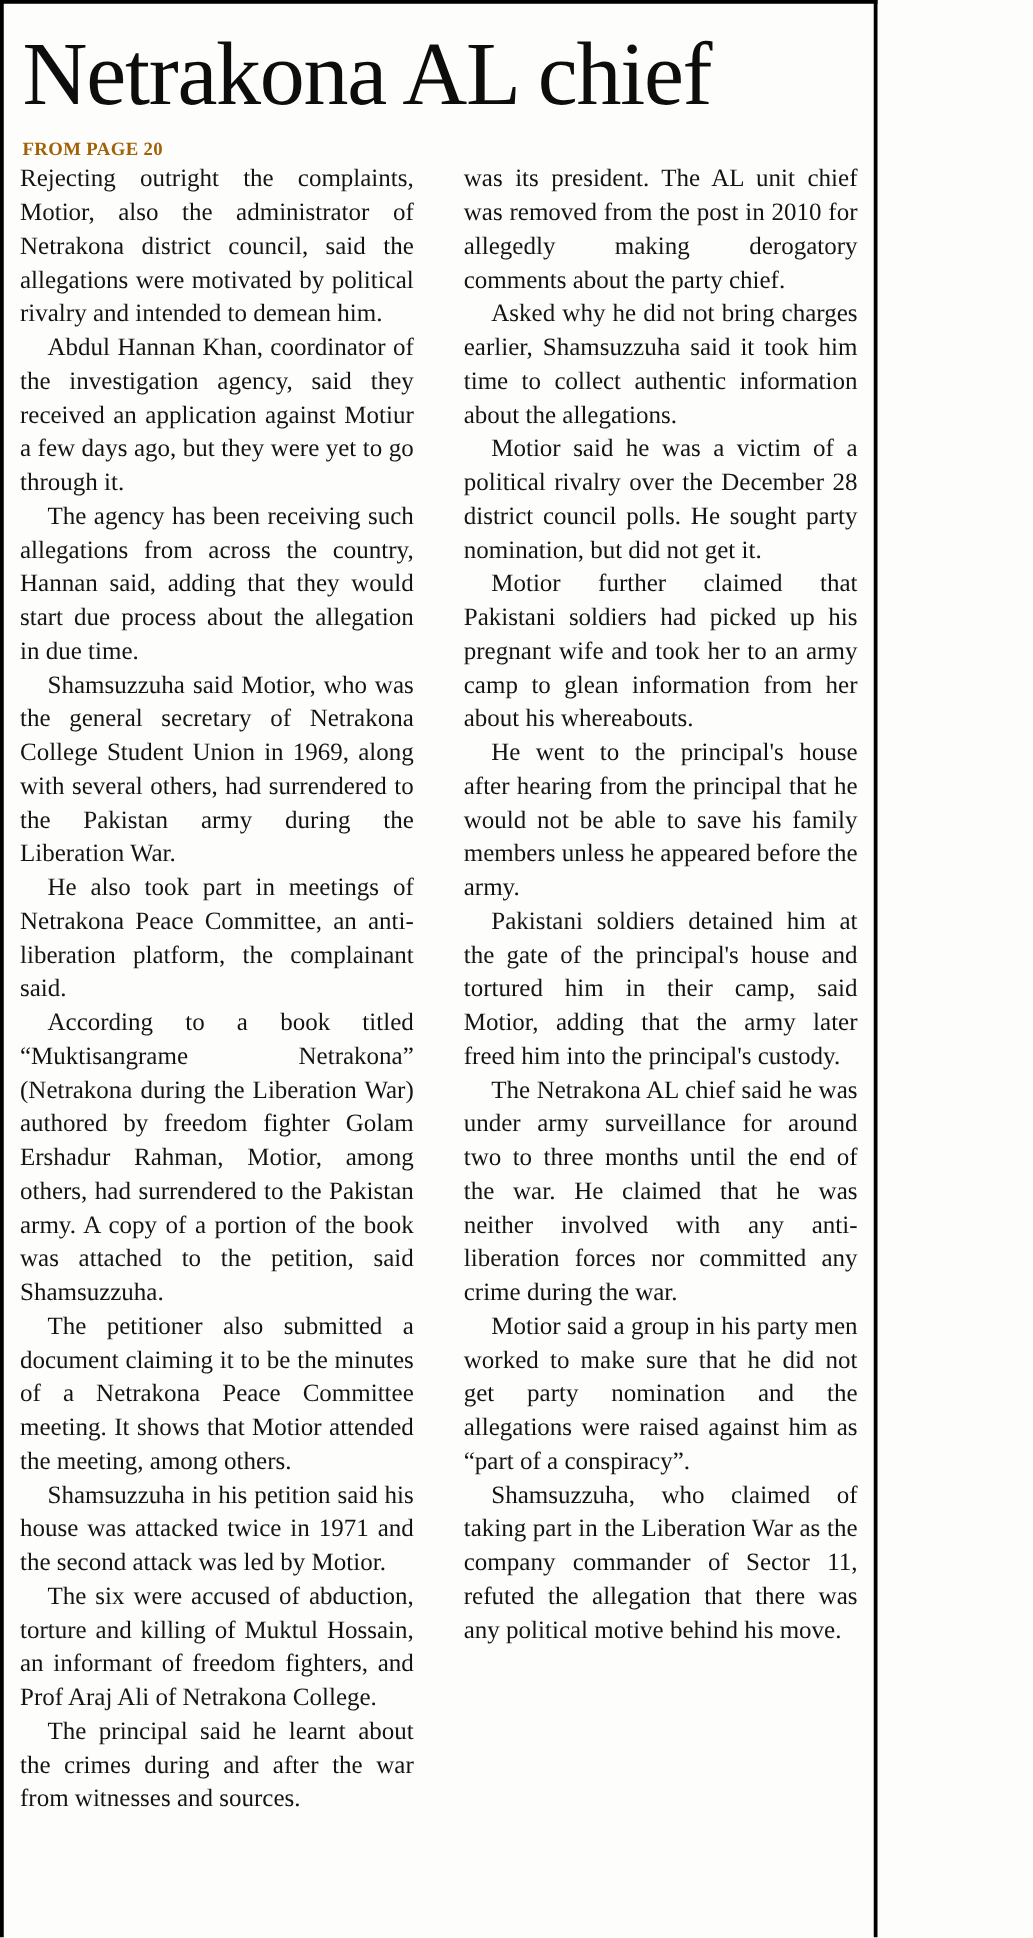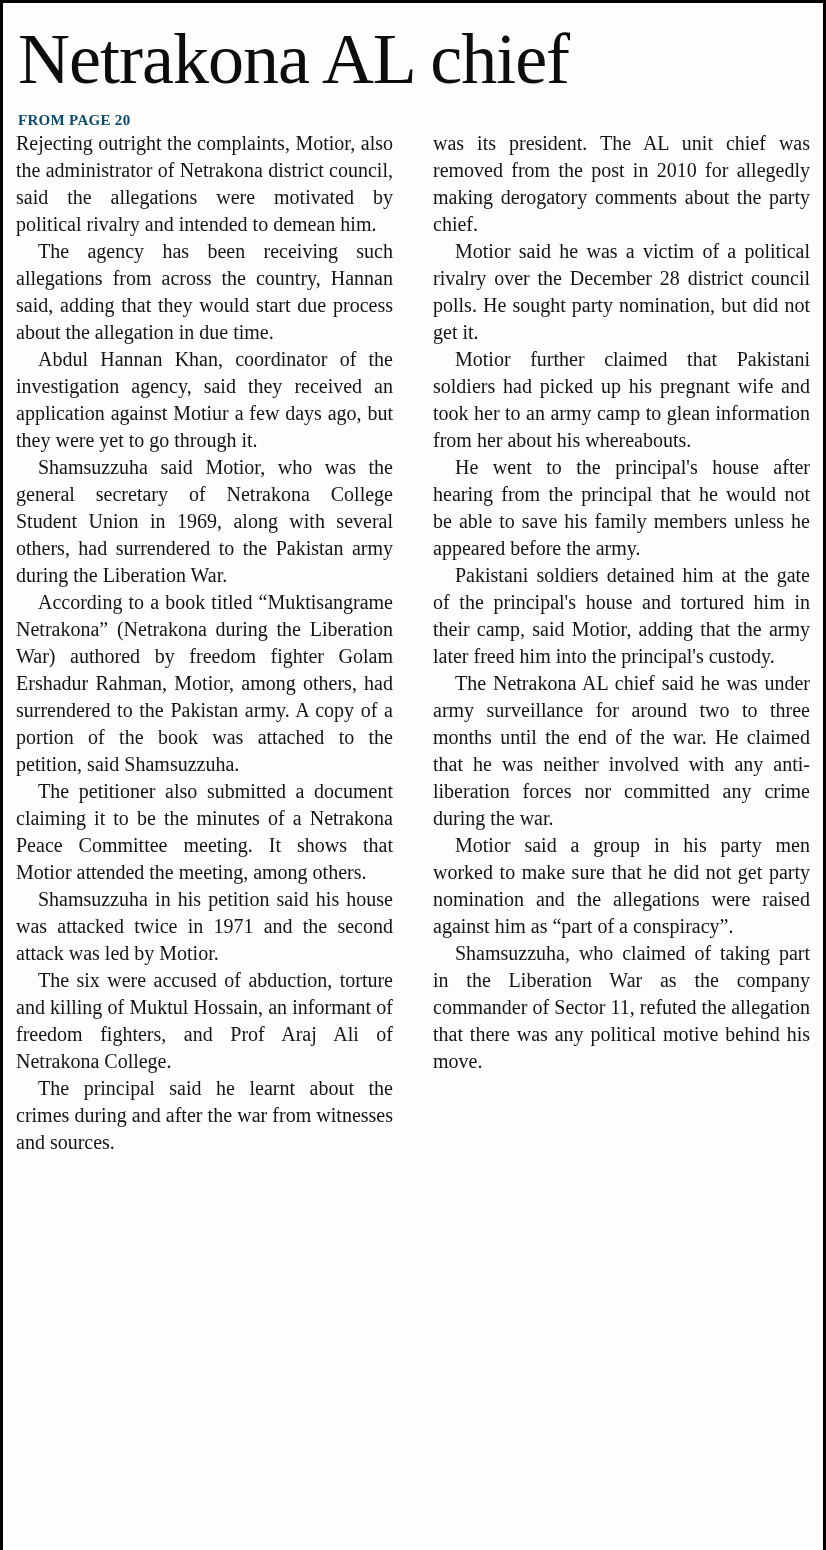--- a/index.html
+++ b/index.html
@@ -4,21 +4,21 @@
 <style>
   * { margin: 0; padding: 0; box-sizing: border-box; }
   html, body {
     width: 826px;
     background: #fdfdfb;
     font-family: "Liberation Serif", serif;
     color: #131313;
   }
   .article-box {
     position: relative;
-    width: 826px;
+    width: 702px;
     height: 1550px;
     background: #fdfdfb;
     border-top: 3px solid #000;
     border-left: 3px solid #000;
     border-right: 3px solid #000;
     padding: 16px 13px 0 13px;
     overflow: hidden;
   }
   .headline {
     font-family: "Liberation Serif", serif;
@@ -26,21 +26,21 @@
     font-weight: 400;
     line-height: 1.02;
     letter-spacing: -1px;
     color: #0d0d0d;
     margin: 4px 0 16px 2px;
   }
   .kicker {
     font-size: 15px;
     font-weight: 700;
     letter-spacing: 0.3px;
-    color: #0c4a6e;
+    color: #a16207;
     margin: 0 0 1px 2px;
   }
   .columns {
     display: flex;
     gap: 40px;
   }
   .col {
     flex: 1 1 0;
     font-size: 20px;
     line-height: 27px;
@@ -52,31 +52,33 @@
 </style>
 </head>
 <body>
 
 <div class="article-box">
   <h1 class="headline">Netrakona AL chief</h1>
   <div class="kicker">FROM PAGE 20</div>
   <div class="columns">
     <div class="col">
       <p>Rejecting outright the complaints, Motior, also the administrator of Netrakona district council, said the allegations were motivated by political rivalry and intended to demean him.</p>
+      <p class="indent">Abdul Hannan Khan, coordinator of the investigation agency, said they received an application against Motiur a few days ago, but they were yet to go through it.</p>
       <p class="indent">The agency has been receiving such allegations from across the country, Hannan said, adding that they would start due process about the allegation in due time.</p>
-      <p class="indent">Abdul Hannan Khan, coordinator of the investigation agency, said they received an application against Motiur a few days ago, but they were yet to go through it.</p>
       <p class="indent">Shamsuzzuha said Motior, who was the general secretary of Netrakona College Student Union in 1969, along with several others, had surrendered to the Pakistan army during the Liberation War.</p>
+      <p class="indent">He also took part in meetings of Netrakona Peace Committee, an anti-liberation platform, the complainant said.</p>
       <p class="indent">According to a book titled “Muktisangrame Netrakona” (Netrakona during the Liberation War) authored by freedom fighter Golam Ershadur Rahman, Motior, among others, had surrendered to the Pakistan army. A copy of a portion of the book was attached to the petition, said Shamsuzzuha.</p>
       <p class="indent">The petitioner also submitted a document claiming it to be the minutes of a Netrakona Peace Committee meeting. It shows that Motior attended the meeting, among others.</p>
       <p class="indent">Shamsuzzuha in his petition said his house was attacked twice in 1971 and the second attack was led by Motior.</p>
       <p class="indent">The six were accused of abduction, torture and killing of Muktul Hossain, an informant of freedom fighters, and Prof Araj Ali of Netrakona College.</p>
       <p class="indent">The principal said he learnt about the crimes during and after the war from witnesses and sources.</p>
     </div>
     <div class="col">
       <p>was its president. The AL unit chief was removed from the post in 2010 for allegedly making derogatory comments about the party chief.</p>
+      <p class="indent">Asked why he did not bring charges earlier, Shamsuzzuha said it took him time to collect authentic information about the allegations.</p>
       <p class="indent">Motior said he was a victim of a political rivalry over the December 28 district council polls. He sought party nomination, but did not get it.</p>
       <p class="indent">Motior further claimed that Pakistani soldiers had picked up his pregnant wife and took her to an army camp to glean information from her about his whereabouts.</p>
       <p class="indent">He went to the principal's house after hearing from the principal that he would not be able to save his family members unless he appeared before the army.</p>
       <p class="indent">Pakistani soldiers detained him at the gate of the principal's house and tortured him in their camp, said Motior, adding that the army later freed him into the principal's custody.</p>
       <p class="indent">The Netrakona AL chief said he was under army surveillance for around two to three months until the end of the war. He claimed that he was neither involved with any anti-liberation forces nor committed any crime during the war.</p>
       <p class="indent">Motior said a group in his party men worked to make sure that he did not get party nomination and the allegations were raised against him as “part of a conspiracy”.</p>
       <p class="indent">Shamsuzzuha, who claimed of taking part in the Liberation War as the company commander of Sector 11, refuted the allegation that there was any political motive behind his move.</p>
     </div>
   </div>
 </div>

